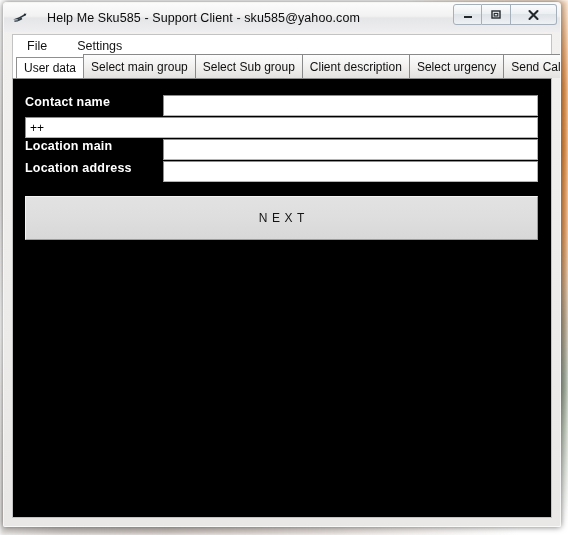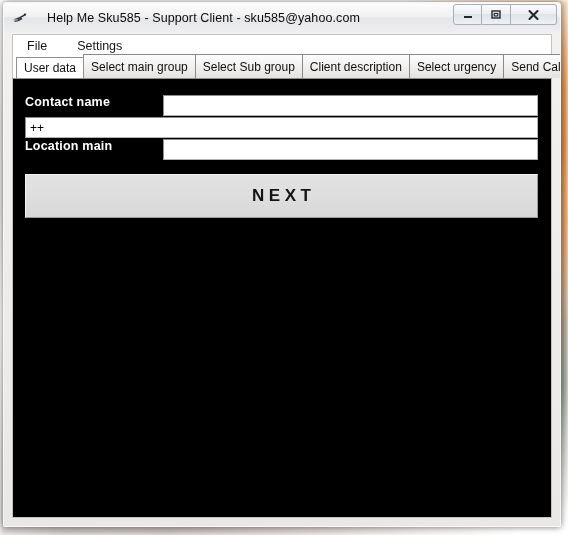--- a/index.html
+++ b/index.html
@@ -241,22 +241,22 @@
     margin-right: 1px;
     height: 44px;
     background: linear-gradient(180deg, #e2e2e2 0%, #dedede 50%, #d8d8d8 100%);
     border: 1px solid #f4f4f4;
     border-right-color: #9d9d9d;
     border-bottom-color: #9d9d9d;
     box-sizing: border-box;
     display: flex;
     align-items: center;
     justify-content: center;
-    font-size: 17px;
-    font-weight: bold;
+    font-size: 12px;
+    font-weight: normal;
     letter-spacing: 4.5px;
     color: #141414;
     text-indent: 4.5px;
   }
 </style>
 </head>
 <body>
 
 <div id="desktop">
   <div id="desktop-blur"></div>
@@ -322,20 +322,24 @@
 
         <div class="form-row">
           <input class="field-input" type="text" value="++" style="">
         </div>
 
         <div class="form-row">
           <span class="field-label">Location main</span>
           <input class="field-input" type="text" value="" style="">
         </div>
 
+        <div class="form-row">
+          <span class="field-label">Location address</span>
+          <input class="field-input" type="text" value="" style="">
+        </div>
 
         <div id="next-button">NEXT</div>
 
       </div>
     </div>
 
   </div>
 </div>
 
 </body></html>

